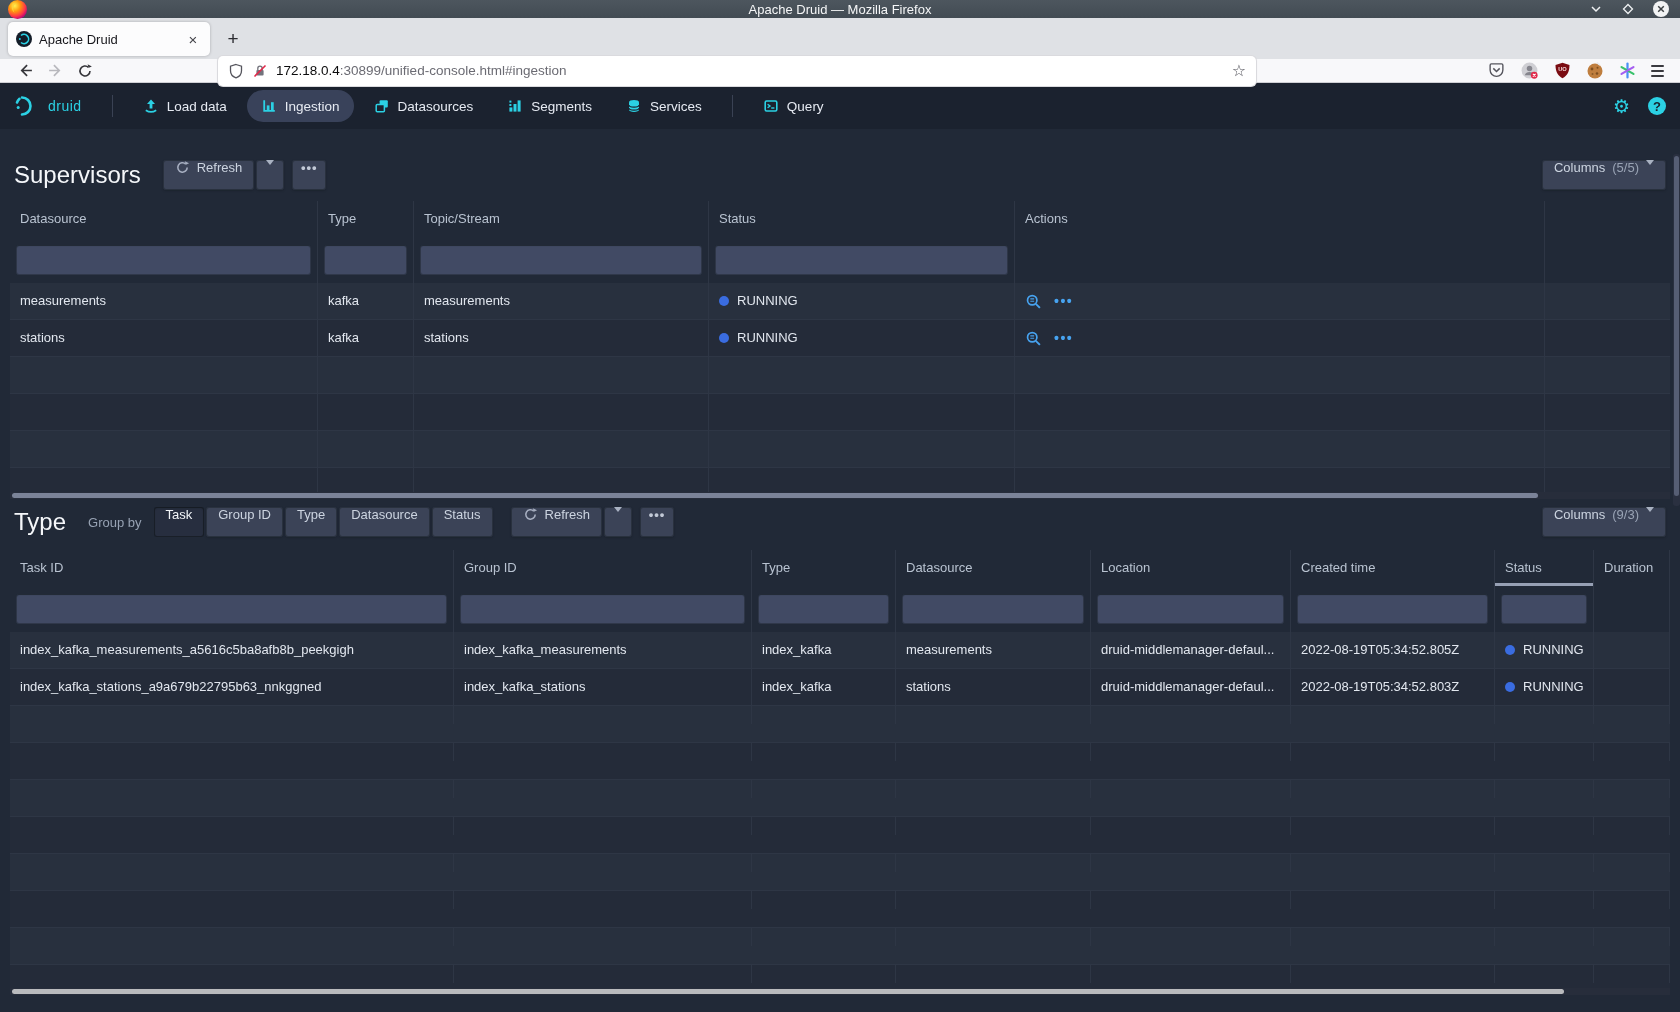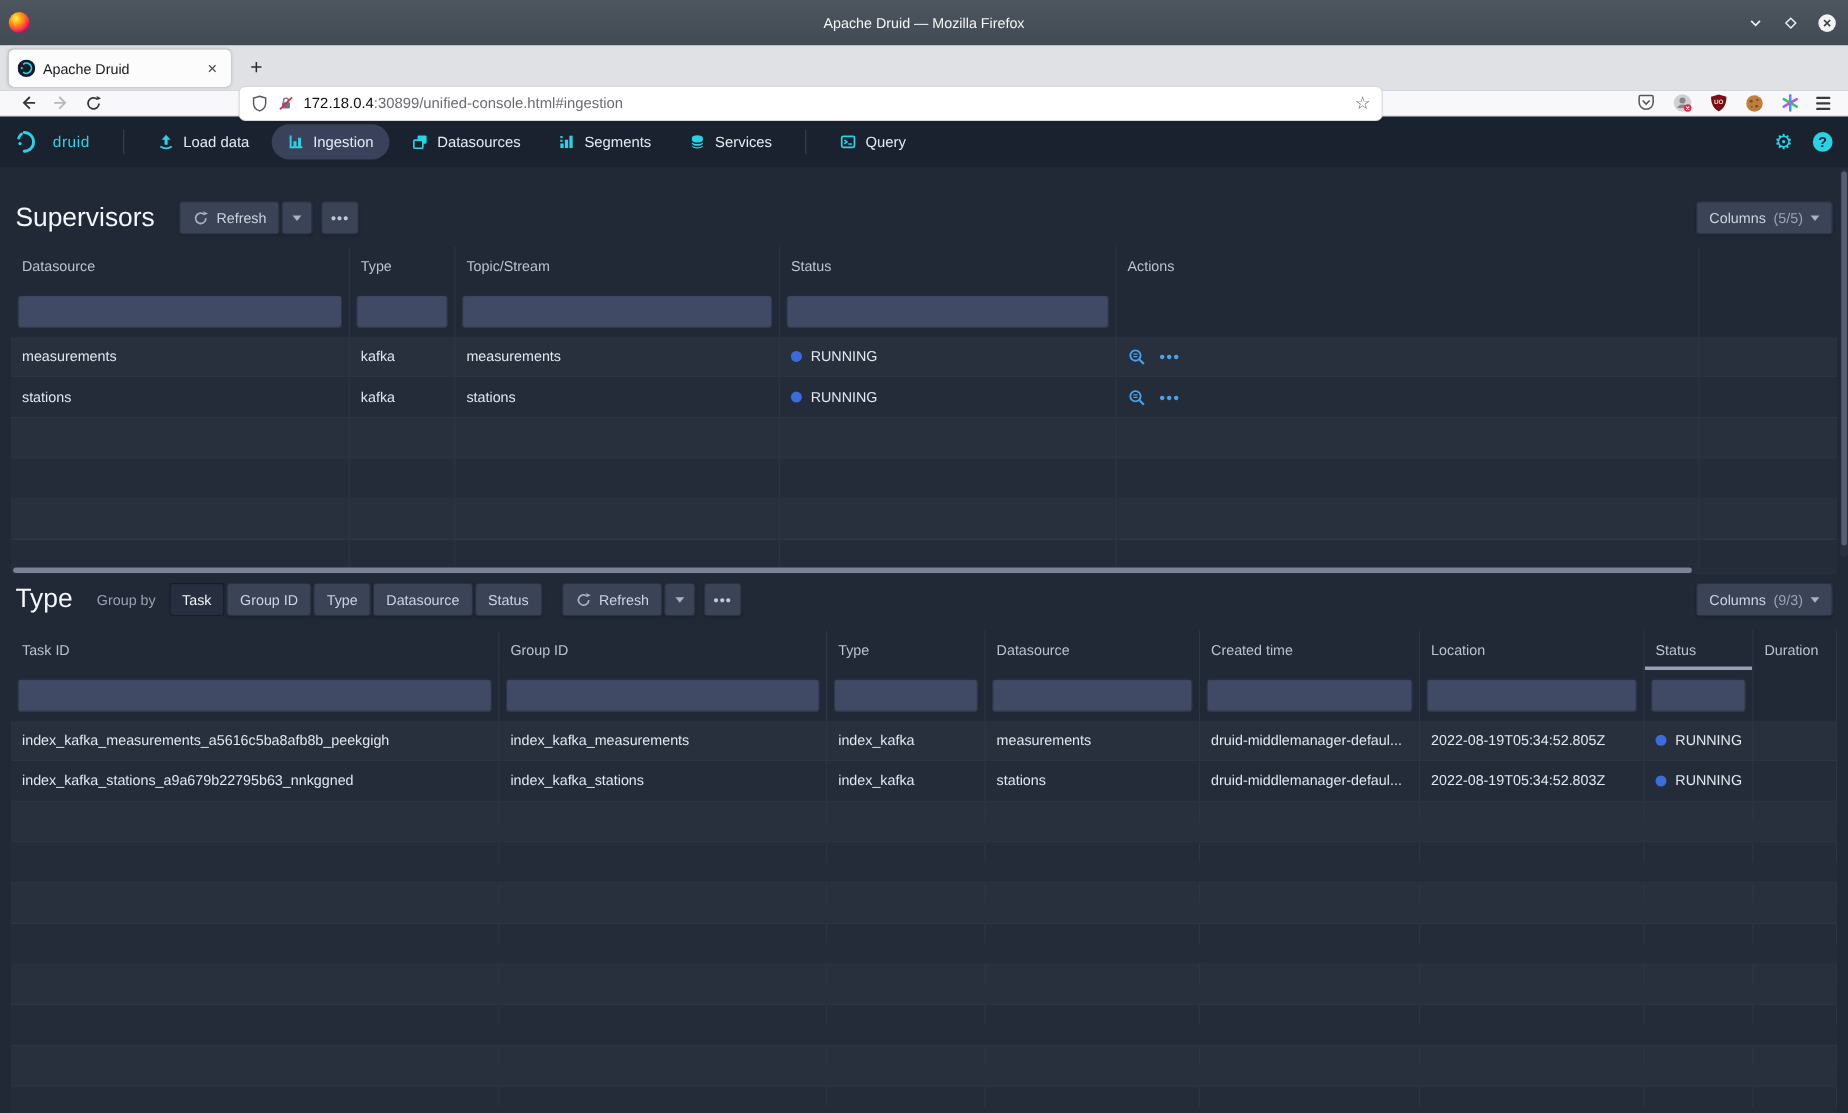--- a/index.html
+++ b/index.html
@@ -8,21 +8,21 @@
   body {
     font-family:"Liberation Sans","DejaVu Sans",sans-serif;
     background:var(--page-bg,#212937);
     color:#e2e7ef;
     position:relative;
   }
   svg { display:block; }
 
   
   .titlebar {
-    height:41px; display:flex; align-items:center;
+    height:18px; display:flex; align-items:center;
     background:linear-gradient(#4d565e,#424b53);
     position:relative;
   }
   .fx-logo { margin-left:7px; }
   .win-title {
     position:absolute; left:0; right:0; text-align:center;
     color:#f5f6f7; font-size:13px; pointer-events:none;
   }
   .win-controls { margin-left:auto; display:flex; align-items:center; gap:16px; padding-right:10px; z-index:2; }
   .win-controls > div { cursor:default; }
@@ -79,21 +79,21 @@
   }
 
   
   .section-header { display:flex; align-items:center; margin:0 14px; }
   .sup-header { margin-top:26px; height:40px; }
   .tasks-header { height:46px; }
   .section-title { color:#f5f7fa; font-size:24px; font-weight:400; margin-right:22px; }
   .groupby-label { color:#97a2b3; font-size:13px; margin-right:12px; }
 
   .btn {
-    height:30px; display:inline-flex; align-items:center; justify-content:center; gap:7px;
+    height:30px; display:inline-flex; align-items:flex-start; justify-content:center; gap:7px;
     padding:0 12px; border-radius:3px; background:var(--btn-bg,#3b4357); border:none;
     color:#ccd4e0; font-size:13px; font-family:inherit;
     box-shadow:inset 0 0 0 1px rgba(16,22,26,.4), 0 1px 2px rgba(16,22,26,.3);
     cursor:pointer; white-space:nowrap;
   }
   .btn.seg { margin-right:2px; }
   .btn.seg.active { background:var(--btn-active,#272e3f); color:#f2f5f8; box-shadow:inset 0 0 0 1px rgba(16,22,26,.6), inset 0 1px 2px rgba(16,22,26,.4); }
   .btn.caret-btn { width:28px; padding:0; margin-left:2px; }
   .btn.more-btn { width:34px; padding:0; margin-left:8px; letter-spacing:1px; font-weight:bold; color:#c2c9d6; }
   .btn-group { display:flex; align-items:center; margin-right:0; }
@@ -509,22 +509,22 @@
     <span class="caret"></span>
   </button>
 </div>
 
 <div class="dtable" id="task-table" style="margin-top:5px;">
     <div class="grid-row th-row task-cols">
       <div class="th-cell">Task ID</div>
       <div class="th-cell">Group ID</div>
       <div class="th-cell">Type</div>
       <div class="th-cell">Datasource</div>
+      <div class="th-cell">Location</div>
       <div class="th-cell">Created time</div>
-      <div class="th-cell">Location</div>
       <div class="th-cell sorted">Status</div>
       <div class="th-cell">Duration</div>
       <div class="th-cell"></div>
     </div>
     <div class="grid-row filter-row task-cols">
       <div class="filter-cell">
         <div class="filter-box"></div>
       </div>
       <div class="filter-cell">
         <div class="filter-box"></div>

